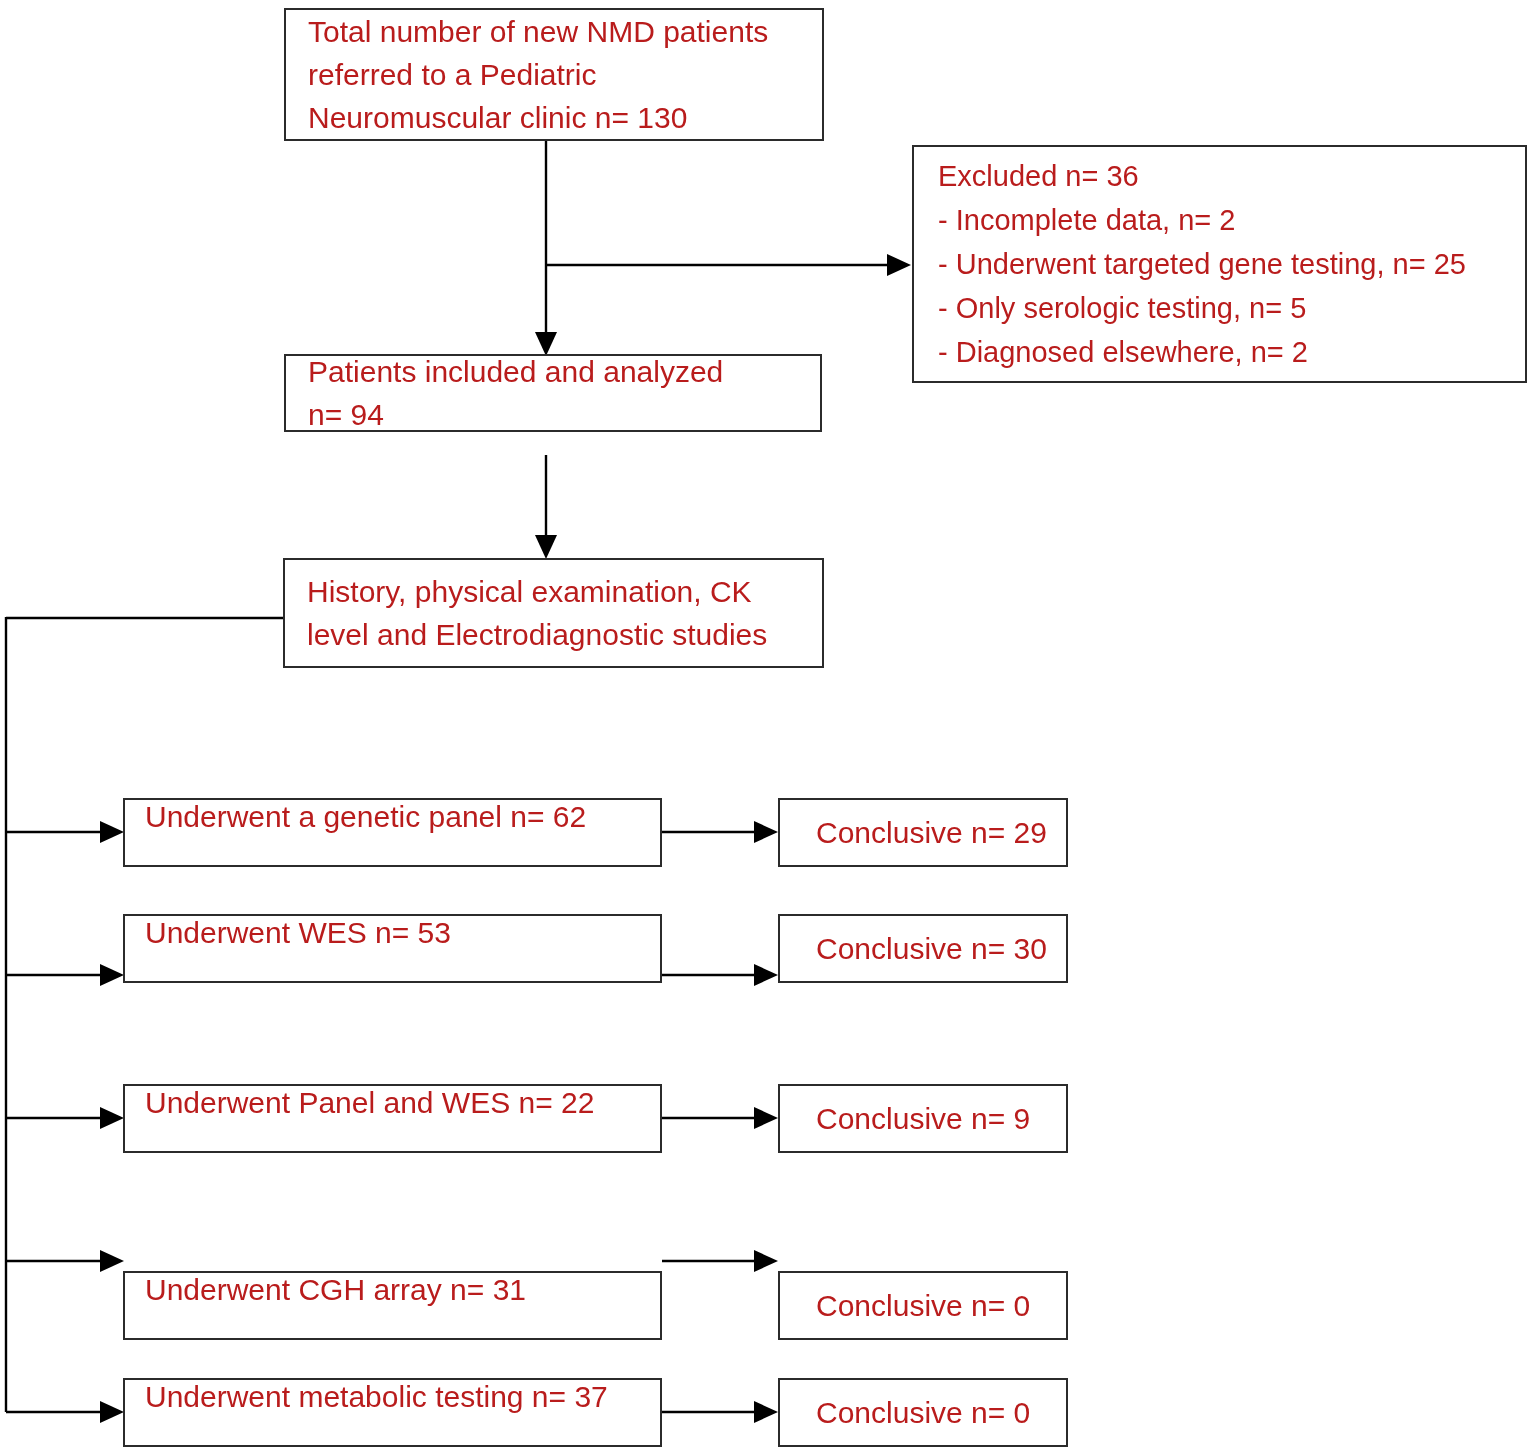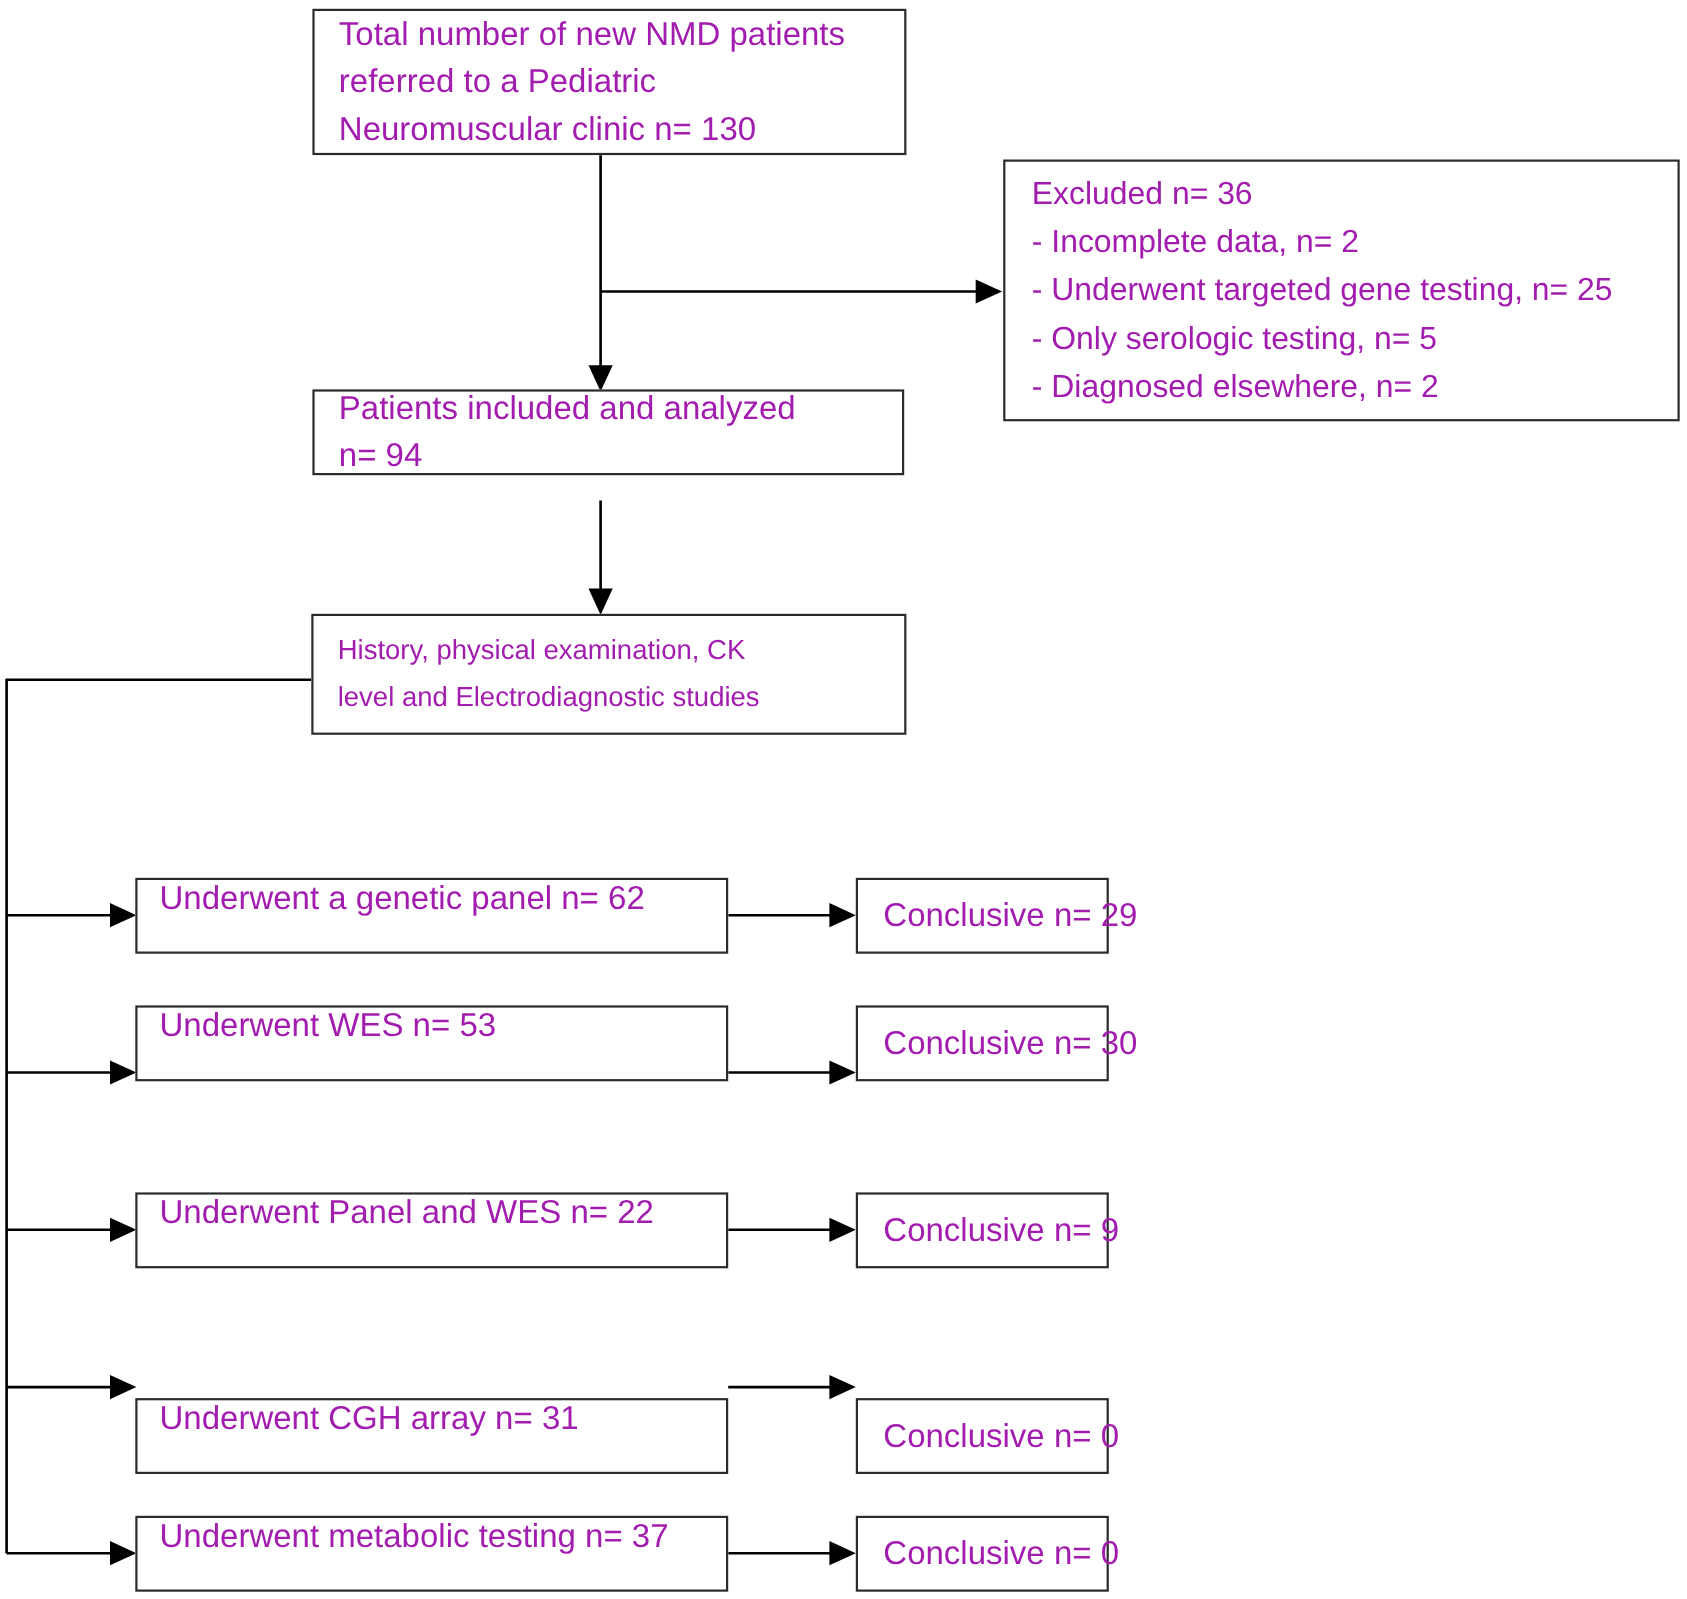--- a/index.html
+++ b/index.html
@@ -13,36 +13,36 @@
     height: 1454px;
     background: #ffffff;
     font-family: "Liberation Sans", sans-serif;
     overflow: hidden;
   }
   .box {
     position: absolute;
     box-sizing: border-box;
     border: 2px solid #2b2b2b;
     background: #ffffff;
-    color: #a21caf;
+    color: #b91c1c;
     display: flex;
     flex-direction: column;
     justify-content: center;
   }
   .box .line {
     display: block;
     white-space: pre;
   }
   .b-top      { left: 284px; top: 8px;   width: 540px; height: 133px; font-size: 30px; line-height: 43px; padding-left: 22px; }
   .b-excluded { left: 912px; top: 145px; width: 615px; height: 238px; font-size: 29px; line-height: 44px; padding-left: 24px; }
   .b-included { left: 284px; top: 354px; width: 538px; height: 78px; font-size: 30px; line-height: 43px; padding-left: 22px; }
-  .b-history  { left: 283px; top: 558px; width: 541px; height: 110px; font-size: 25px; line-height: 43px; padding-left: 22px; }
+  .b-history  { left: 283px; top: 558px; width: 541px; height: 110px; font-size: 30px; line-height: 43px; padding-left: 22px; }
 
   .b-left  { left: 123px; width: 539px; height: 69px; font-size: 30px; padding-left: 20px; justify-content: flex-start; }
-  .b-right { left: 778px; width: 230px; height: 69px; font-size: 30px; padding-left: 23px; justify-content: center; }
+  .b-right { left: 778px; width: 290px; height: 69px; font-size: 30px; padding-left: 36px; justify-content: center; }
 
   .r0 { top: 798px;  }
   .r1 { top: 914px;  }
   .r2 { top: 1084px; }
   .r3 { top: 1227px; margin-top: 44px; }
   .r4 { top: 1378px; }
 
   svg.wires {
     position: absolute;
     left: 0; top: 0;

